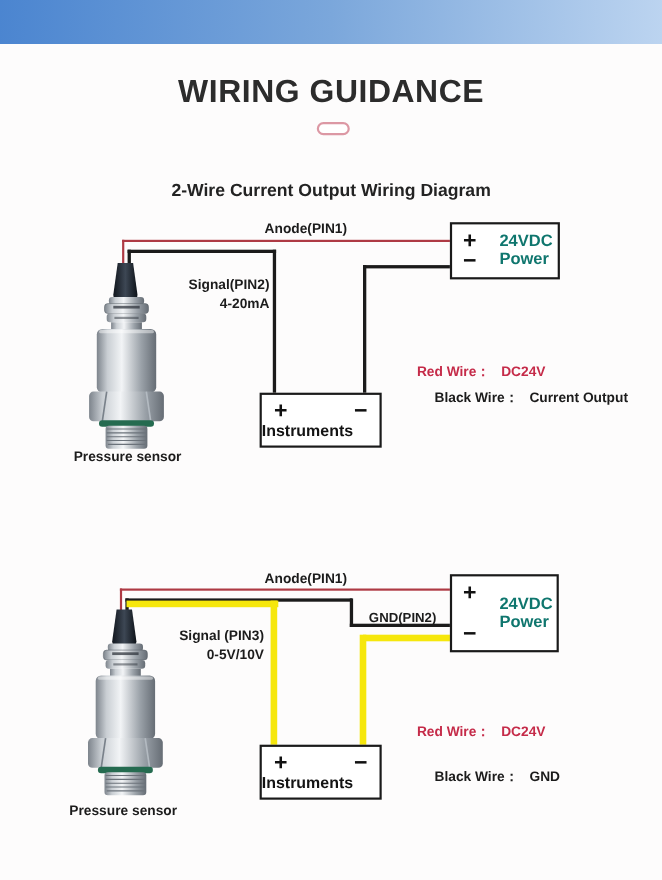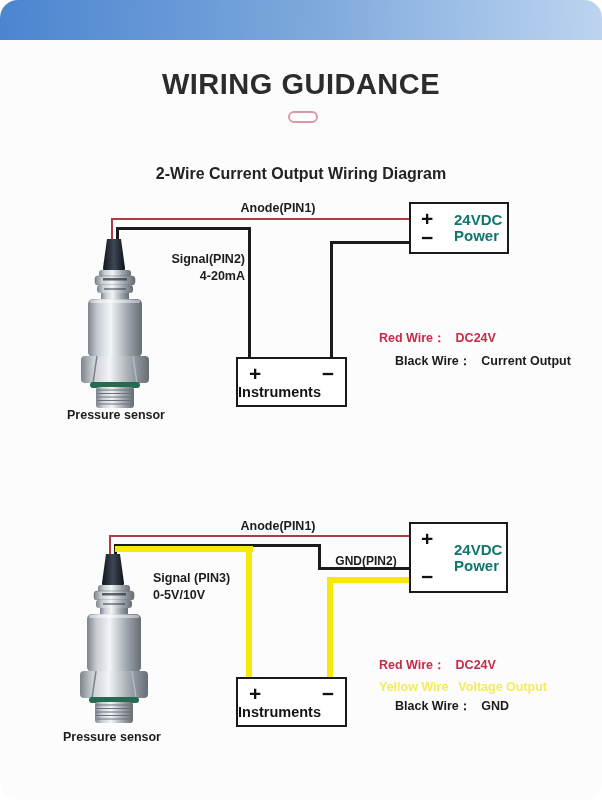--- a/index.html
+++ b/index.html
@@ -1,21 +1,20 @@
 <!DOCTYPE html>
 <html style="--band1: #4b85d0; --band2: #7ba7db; --band3: #bcd4f0; --red-wire: #ae3a44; --black-wire: #1b1b1b; --yellow-wire: #f6e70c; --red-text: #c52b49; --yellow-text: #f2ec5f;"><head>
 <meta charset="utf-8">
 <style>
   html,body{margin:0;padding:0;background:#ffffff;}
   .canvas{
     position:relative;width:602px;height:800px;overflow:hidden;
     background:#fdfcfc;
     font-family:"Liberation Sans", sans-serif;
     color:#1c1c1c;
-    border-radius:18px;
   }
   .abs{position:absolute;}
 
   
   .band{left:0;top:0;width:602px;height:40px;
     background:linear-gradient(92deg,var(--band1,#4b85d0) 0%,var(--band2,#7ba7db) 50%,var(--band3,#bcd4f0) 100%);}
   .main-title{left:0;top:68px;width:602px;text-align:center;
     font-size:29px;font-weight:bold;letter-spacing:.5px;color:#2c2c2c;}
   .pill{left:288px;top:111px;width:26px;height:8px;border:2px solid #dc98a4;border-radius:7px;background:#fff;}
 
@@ -60,21 +59,21 @@
   .pname{position:absolute;left:43px;top:50%;transform:translateY(-50%);
     font-size:15px;font-weight:bold;line-height:16px;color:#0f766e;}
   .iname{position:absolute;left:0;right:0;bottom:5px;
     font-size:14.5px;font-weight:bold;color:#141414;}
 
   
   .lbl{position:absolute;font-weight:bold;color:#1c1c1c;font-size:12.5px;line-height:17px;}
   .anode1{left:178px;top:200px;width:200px;text-align:center}
   .anode2{left:178px;top:518px;width:200px;text-align:center}
   .sig1{left:140px;top:251px;width:105px;text-align:right}
-  .sig2{left:153px;top:570px;width:105px;}
+  .sig2{left:135px;top:570px;width:105px;text-align:right}
   .gnd2{left:316px;top:553px;width:100px;text-align:center;font-size:12px}
   .sensor-cap{width:120px;text-align:center;font-size:12.5px}
   .scap1{left:56px;top:407px}
   .scap2{left:52px;top:729px}
 
   
   .legend-row{position:absolute;font-size:12.5px;font-weight:bold;white-space:nowrap;}
   .legend-row .lv{margin-left:10px;}
   .lr-red{color:var(--red-text,#c52b49);}
   .lr-yellow{color:var(--yellow-text,#f2ec5f);}
@@ -229,20 +228,17 @@
 
   <div class="box ibox ibox2">
     <span class="term i-plus">+</span>
     <span class="term i-minus">−</span>
     <span class="iname">Instruments</span>
   </div>
 
   <div class="legend-row lr-red leg2a">
     <span>Red Wire：</span><span class="lv">DC24V</span>
   </div>
-  <div class="legend-row lr-yellow leg2b">
-    <span>Yellow Wire</span><span class="lv">Voltage Output</span>
-  </div>
   <div class="legend-row lr-black leg2c">
     <span>Black Wire：</span><span class="lv">GND</span>
   </div>
 
 </div>
 
 </body></html>

